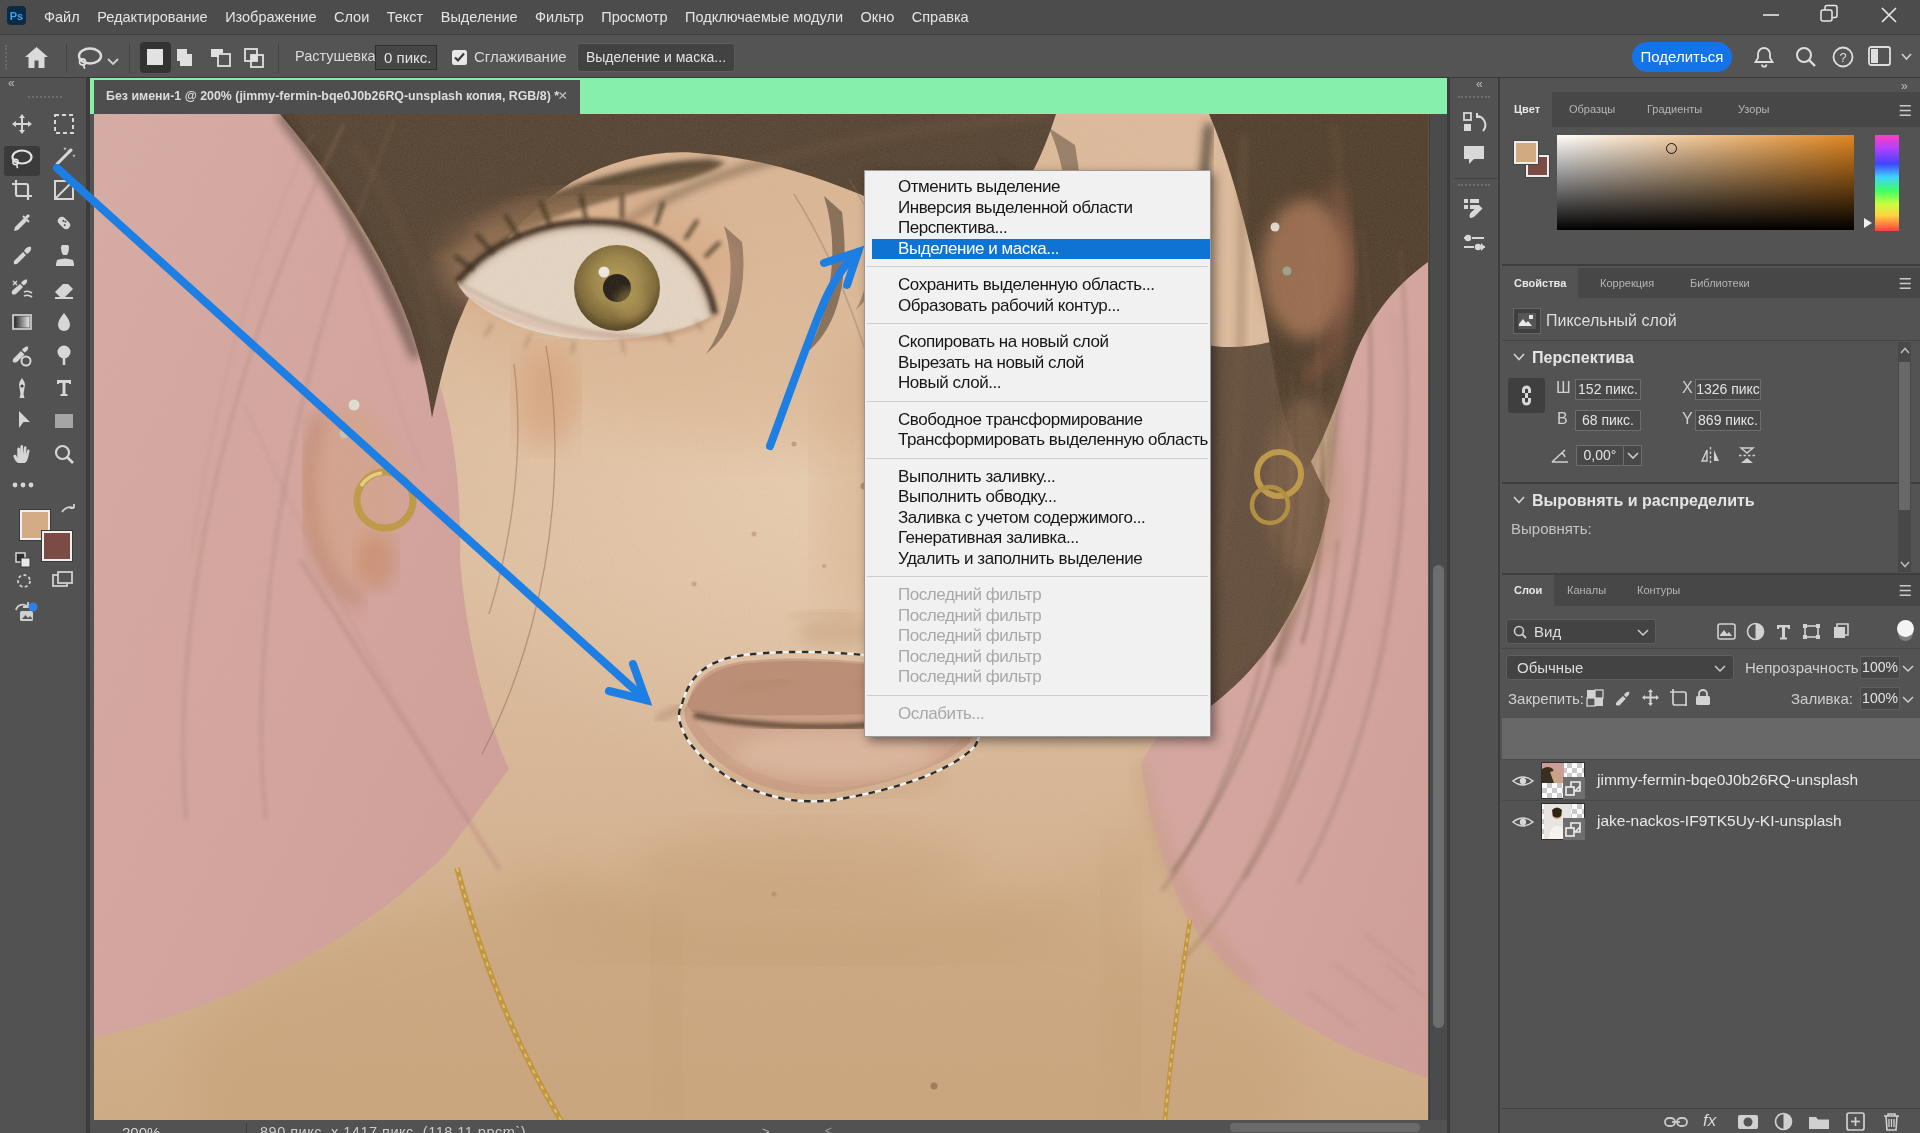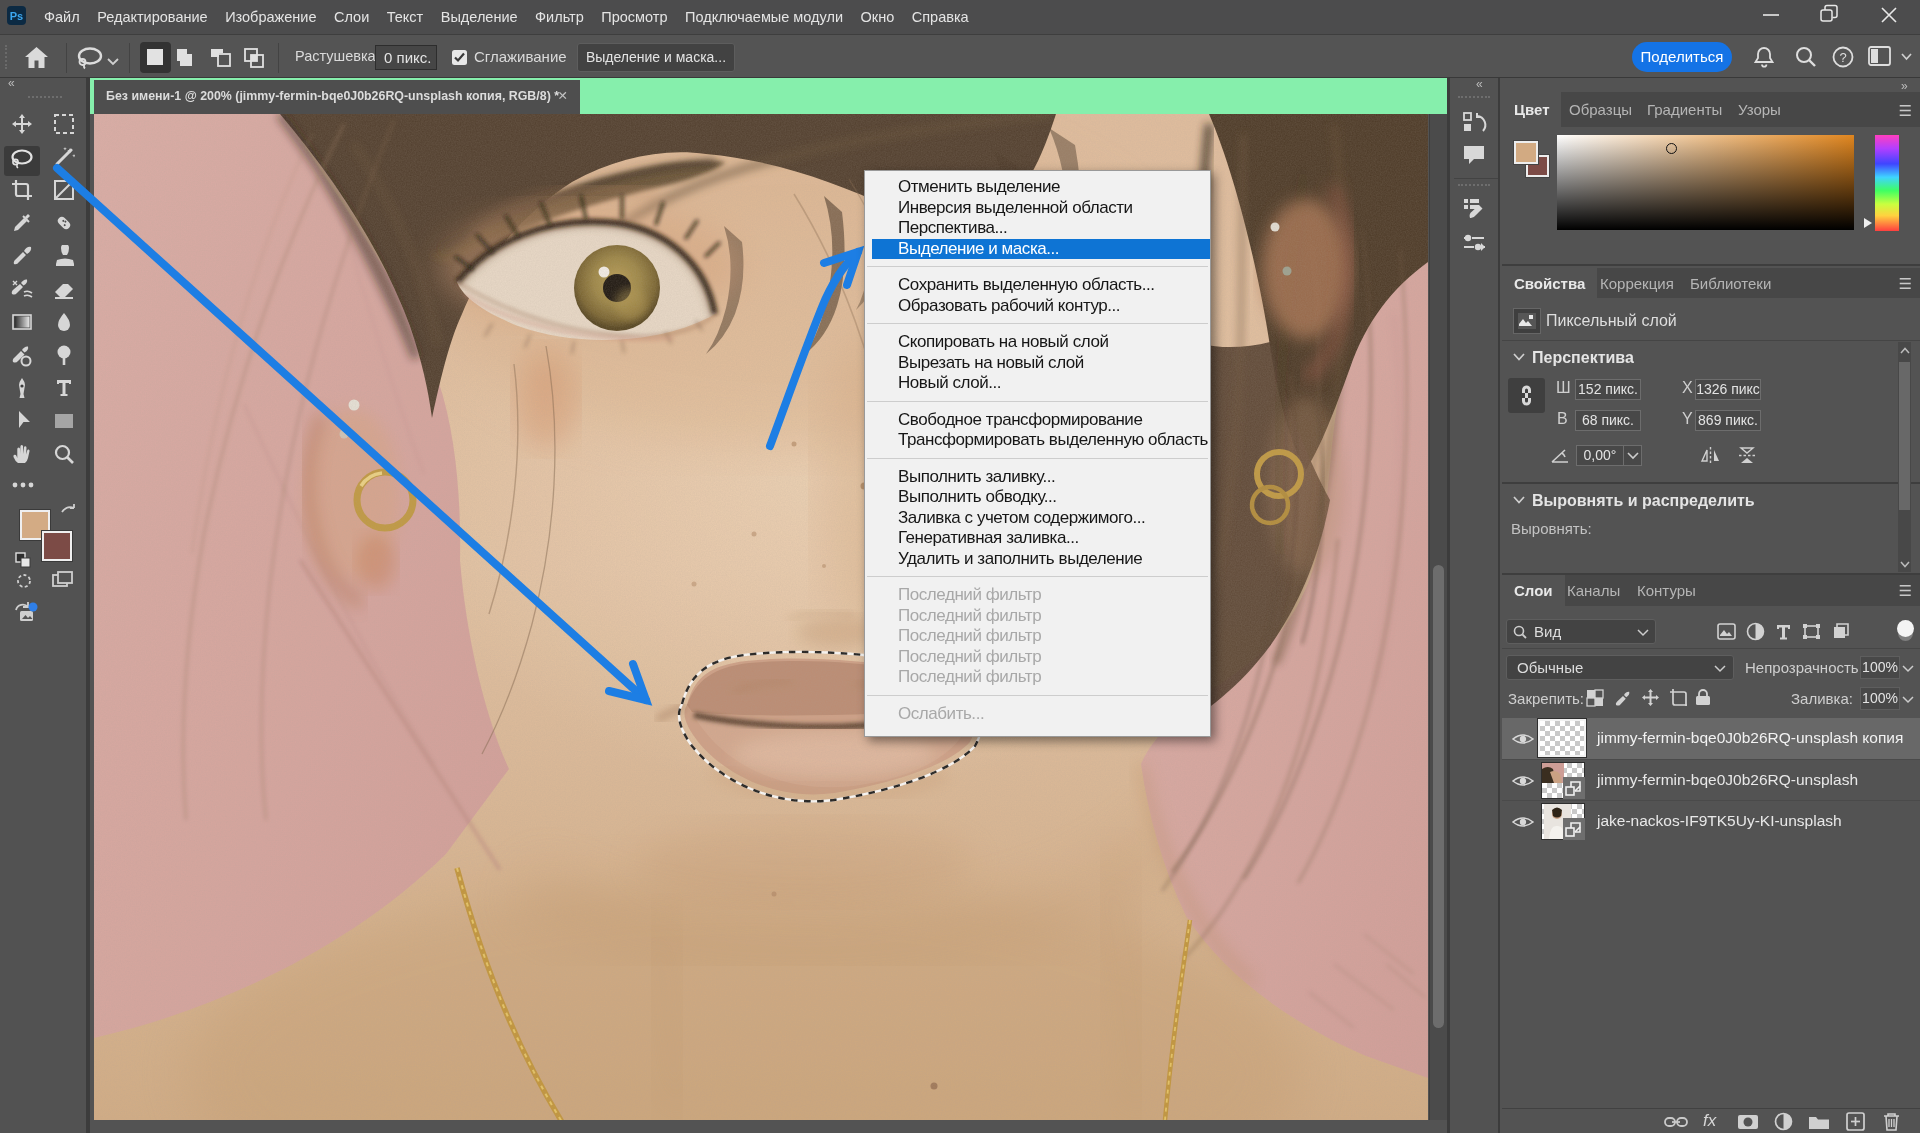--- a/index.html
+++ b/index.html
@@ -10,21 +10,21 @@
 #tabstrip{left:90px;top:78px;width:1357px;height:36px;background:#86efac;}
 #doctab{position:absolute;left:4px;top:2px;width:486px;height:34px;background:#4e4e4e;color:#dcdcdc;font-size:12.4px;font-weight:700;line-height:33px;padding-left:12px;white-space:nowrap;}
 #toolbar{left:0;top:78px;width:90px;height:1055px;background:#525252;border-right:4px solid #3c3c3c;}
 #statusbar{left:90px;top:1121px;width:1357px;height:12px;background:#525252;color:#cfcfcf;font-size:14px;overflow:hidden;}
 #dockstrip{left:1447px;top:78px;width:53px;height:1055px;background:#525252;border-left:3px solid #3c3c3c;border-right:2px solid #3c3c3c;}
 #panels{left:1502px;top:78px;width:418px;height:1055px;background:#535353;}
 #canvasbox{left:94px;top:114px;width:1334px;height:1006px;background:#d9b493;overflow:hidden;}
 #vscroll{left:1429px;top:114px;width:18px;height:1006px;background:#4b4b4b;border-left:1px solid #3e3e3e;}
 #vthumb{position:absolute;left:3px;top:451px;width:11px;height:463px;background:#6d6d6d;border-radius:6px;}
 .ptabbar{position:absolute;left:0;width:418px;height:31px;background:#474747;}
-.ptab{position:absolute;top:0;height:31px;line-height:31px;padding:0 12px;color:#b5b5b5;font-size:15px;}
+.ptab{position:absolute;top:0;height:31px;line-height:31px;padding:0 12px;color:#b5b5b5;font-size:11px;}
 .ptab.act{background:#535353;color:#e8e8e8;font-weight:700;}
 .hamb{position:absolute;right:8px;color:#c8c8c8;font-size:15px;letter-spacing:0;}
 .fld{position:absolute;background:#484848;border:1px solid #6d6d6d;color:#e3e3e3;font-size:14px;text-align:center;}
 #ctxmenu{z-index:10;left:864px;top:170px;width:347px;height:567px;background:#f1f1f1;border:1px solid #999;box-shadow:4px 4px 10px rgba(0,0,0,.45);font-size:17px;letter-spacing:-0.45px;color:#161616;padding-top:6px;}
 .mi{height:20.5px;line-height:20.5px;padding-left:26px;white-space:nowrap;margin-left:7px;}
 .mi.dis{color:#a8a8a8;}
 .mi.hl{background:#0e74d4;color:#fff;}
 .msep{height:1px;background:#cdcdcd;margin:7px 2px 8px 2px;}
 svg{display:block;}
 .ico{position:absolute;}
@@ -422,20 +422,28 @@
 
 <rect x="0" y="0" width="1334" height="1006" fill="#cfc2b8" opacity="0.05"></rect>
         <path fill="none" d="M560,800 C 570,880 580,950 586,1006" stroke="#c0946a" stroke-width="26" filter="url(#b25)" opacity="0.35"></path>
         <path fill="none" d="M1010,740 C 1030,830 1040,920 1044,1006" stroke="#bb8e62" stroke-width="22" filter="url(#b25)" opacity="0.3"></path>
         <rect x="0" y="0" width="1334" height="1006" filter="url(#grain)"></rect>
 </svg>
 </div>
 <div class="abs" id="vscroll">
       <div id="vthumb"></div>
     </div>
+<div class="abs" id="statusbar">
+<span class="abs" style="left:32px;top:3px;font-size:15px;color:#d8d8d8;">200%</span>
+<div class="abs" style="left:156px;top:2px;width:1px;height:10px;background:#3e3e3e;"></div>
+<span class="abs" style="left:170px;top:3px;font-size:14.5px;color:#cccccc;letter-spacing:0.5px;">890 пикс. x 1417 пикс. (118.11 ppcm`)</span>
+      <span class="abs" style="left:672px;top:3px;font-size:13px;color:#b5b5b5;">&gt;</span>
+<span class="abs" style="left:735px;top:3px;font-size:12px;color:#9f9f9f;">&lt;</span>
+<div class="abs" style="left:1140px;top:2px;width:190px;height:9px;background:#6a6a6a;border-radius:4px;"></div>
+</div>
 <div class="abs" id="dockstrip">
 <span style="position:absolute;left:26px;top:-1px;color:#bdbdbd;font-size:12px;">«</span>
 <div class="abs" style="left:8px;top:18px;width:32px;height:4px;border-top:2px dotted #6e6e6e;"></div>
 <svg class="ico" style="left:12px;top:32px;" width="26" height="26">
         <rect x="2" y="3" width="7" height="7" fill="none" stroke="#d8d8d8" stroke-width="1.8"></rect>
         <rect x="2" y="14" width="7" height="7" fill="#d8d8d8"></rect>
         <path d="M21 21 a9 9 0 0 0 -6 -15 M15 3 v4 h4" fill="none" stroke="#d8d8d8" stroke-width="2"></path>
       </svg>
 <svg class="ico" style="left:12px;top:64px;" width="26" height="26">
         <path d="M2 4 h20 v13 h-10 l-5 5 v-5 h-5 Z" fill="#d8d8d8"></path>
@@ -614,28 +622,20 @@
 <svg class="ico" style="left:193px;top:610px;" width="16" height="18">
         <rect x="1" y="8" width="14" height="9" rx="1.5" fill="#d2d2d2"></rect>
         <path d="M4 8 V6 a4 4 0 0 1 8 0 v2" fill="none" stroke="#d2d2d2" stroke-width="1.8"></path>
       </svg>
 <span class="abs" style="left:289px;top:612px;font-size:15px;color:#cfcfcf;">Заливка:</span>
 <div class="fld" style="left:358px;top:609px;width:40px;height:23px;line-height:21px;border-color:#5e5e5e;">100%</div>
 <svg class="ico" style="left:400px;top:618px;" width="12" height="8">
         <path d="M1 1 L6 6 L11 1" fill="none" stroke="#ccc" stroke-width="1.5"></path>
       </svg>
 <div class="abs" style="left:0;top:640px;width:418px;height:41px;background:#686868;"></div>
-<div id="lr1" class="abs" style="left:0;top:640px;width:418px;height:41px;">
-        <svg style="position:absolute;left:10px;top:14px;" width="22" height="14">
-          <path d="M1 7 Q 11 -1 21 7 Q 11 15 1 7 Z" fill="none" stroke="#d8d8d8" stroke-width="1.6"></path>
-          <circle cx="11" cy="7" r="3.2" fill="#d8d8d8"></circle>
-        </svg>
-<div style="position:absolute;left:36px;top:1px;width:48px;height:38px;background-image:linear-gradient(45deg,#c9c9c9 25%,transparent 25%,transparent 75%,#c9c9c9 75%),linear-gradient(45deg,#c9c9c9 25%,#ffffff 25%,#ffffff 75%,#c9c9c9 75%);background-size:10px 10px;background-position:0 0,5px 5px;background-color:#fff;border:2px solid #f2f2f2;outline:1px solid #2e2e2e;"></div>
-<span style="position:absolute;left:95px;top:11px;font-size:15.5px;color:#f2f2f2;">jimmy-fermin-bqe0J0b26RQ-unsplash копия</span>
-      </div>
 <div id="lr2" class="abs" style="left:0;top:681px;width:418px;height:41px;border-top:1px solid #4a4a4a;">
         <svg style="position:absolute;left:10px;top:14px;" width="22" height="14">
           <path d="M1 7 Q 11 -1 21 7 Q 11 15 1 7 Z" fill="none" stroke="#d8d8d8" stroke-width="1.6"></path>
           <circle cx="11" cy="7" r="3.2" fill="#d8d8d8"></circle>
         </svg>
 <div style="position:absolute;left:40px;top:3px;width:42px;height:35px;background-image:linear-gradient(45deg,#c9c9c9 25%,transparent 25%,transparent 75%,#c9c9c9 75%),linear-gradient(45deg,#c9c9c9 25%,#ffffff 25%,#ffffff 75%,#c9c9c9 75%);background-size:10px 10px;background-position:0 0,5px 5px;background-color:#fff;outline:1px solid #2e2e2e;">
 <svg width="42" height="35">
             <rect x="0" y="0" width="22" height="20" fill="#cd9d96"></rect>
             <path d="M0 20 L0 6 Q6 2 11 6 L14 20 Z" fill="#3a2e20"></path>
             <path d="M8 9 q6-3 10 2 l2 9 h-8 Z" fill="#caa183"></path>

